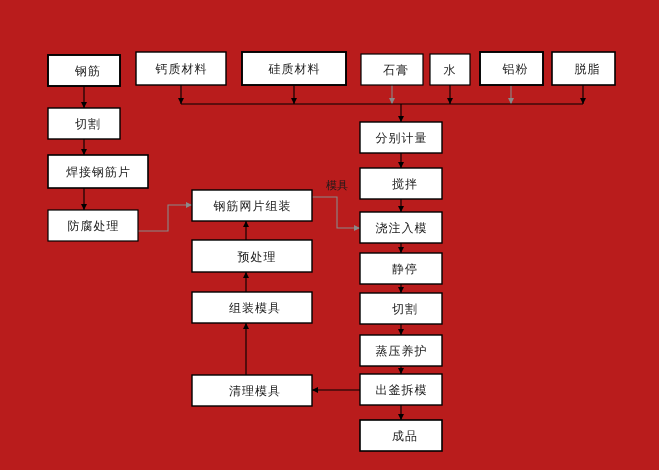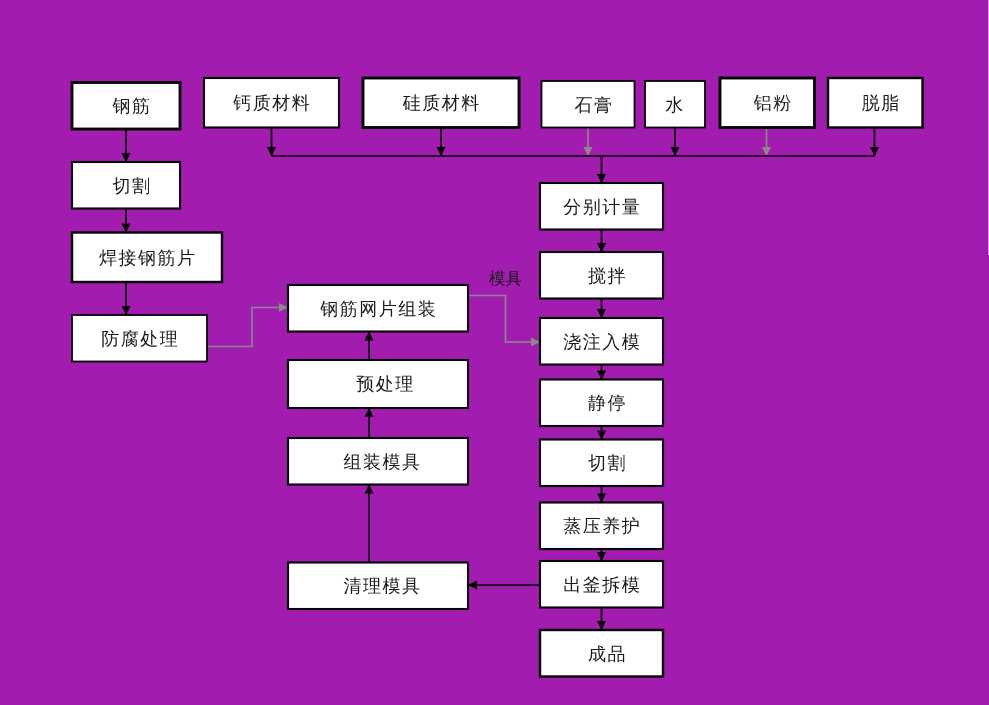--- a/index.html
+++ b/index.html
@@ -10,21 +10,21 @@
   body {
     width: 659px;
     height: 470px;
     font-family: "DejaVu Sans", "Liberation Sans", sans-serif;
     overflow: hidden;
   }
   #flowchart-root {
     position: relative;
     width: 659px;
     height: 470px;
-    background: #a21caf;
+    background: #b91c1c;
   }
   svg#chart-svg {
     position: absolute;
     top: 0;
     left: 0;
     width: 659px;
     height: 470px;
     display: block;
   }
   .node-rect {

